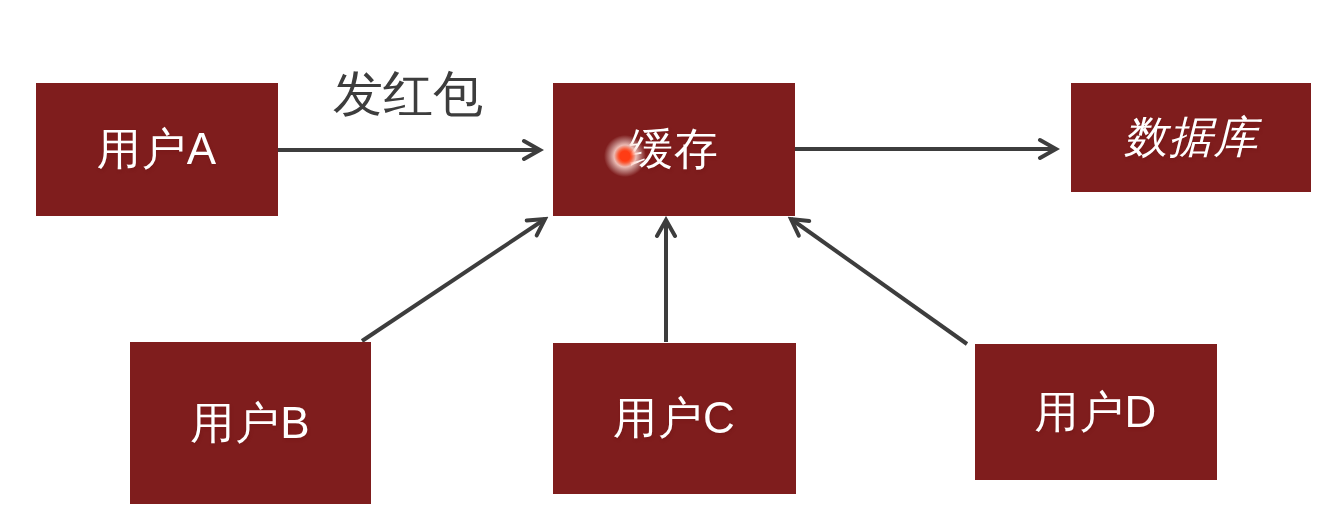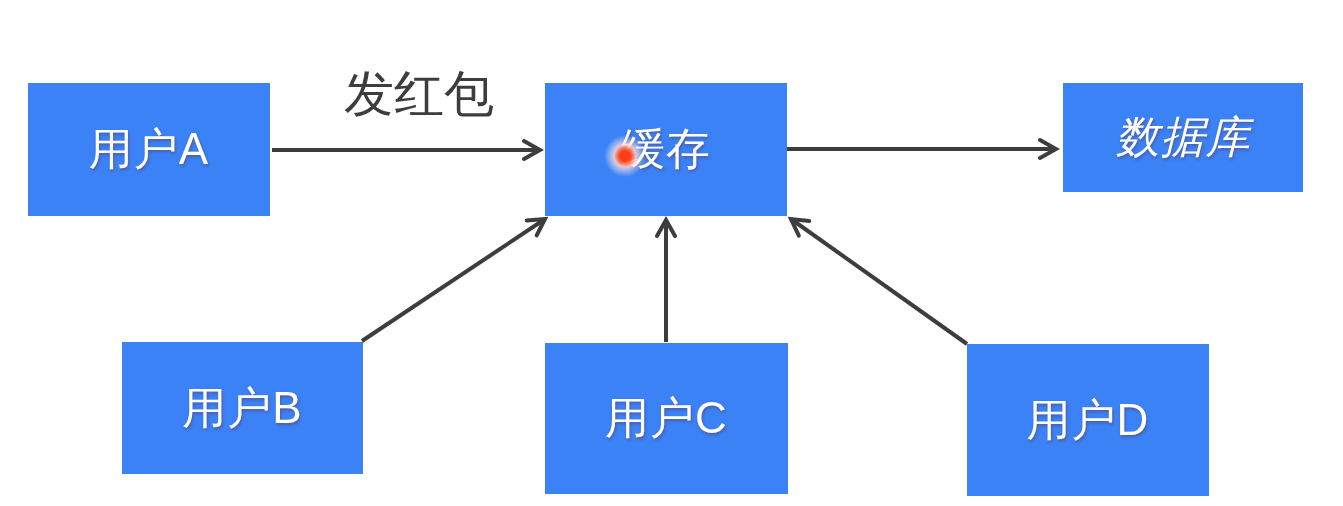--- a/index.html
+++ b/index.html
@@ -11,46 +11,47 @@
     overflow: hidden;
     font-family: "Liberation Sans", sans-serif;
   }
   .edges-layer {
     position: absolute;
     left: 0; top: 0;
     width: 1343px; height: 506px;
   }
   .node {
     position: absolute;
-    background: #3b82f6;
+    background: #7f1d1d;
     color: #ffffff;
     display: flex;
     align-items: center;
     justify-content: center;
     font-size: 44px;
     letter-spacing: 1px;
     text-shadow: 1px 2px 3px rgba(110, 20, 20, 0.35);
     user-select: none;
+    margin-left: 8px;
   }
   .node-user-a   { left: 28px;   top: 83px;  width: 242px; height: 133px; }
   .node-cache    { left: 545px;  top: 83px;  width: 242px; height: 133px; }
   .node-database { left: 1063px; top: 83px;  width: 240px; height: 109px; font-style: italic; }
-  .node-user-b   { left: 122px;  top: 342px; width: 241px; height: 132px; }
+  .node-user-b   { left: 122px;  top: 342px; width: 241px; height: 162px; }
   .node-user-c   { left: 545px;  top: 343px; width: 243px; height: 151px; }
-  .node-user-d   { left: 967px;  top: 344px; width: 242px; height: 152px; }
+  .node-user-d   { left: 967px;  top: 344px; width: 242px; height: 136px; }
 
   .edge-label {
     position: absolute;
     transform: translateX(-50%);
     font-size: 50px;
     line-height: 54px;
     color: #3d3d3d;
     white-space: nowrap;
   }
-  .edge-label-send    { left: 408px; top: 67px; margin-left: 11px; }
+  .edge-label-send    { left: 408px; top: 67px; }
   .edge-label-archive { left: 925px; top: 69px; }
 
   .click-indicator {
     position: absolute;
     left: 625px; top: 156px;
     width: 44px; height: 44px;
     transform: translate(-50%, -50%);
     border-radius: 50%;
     background: radial-gradient(circle,
       #ff3c14 0px, #ff3c14 5px,

